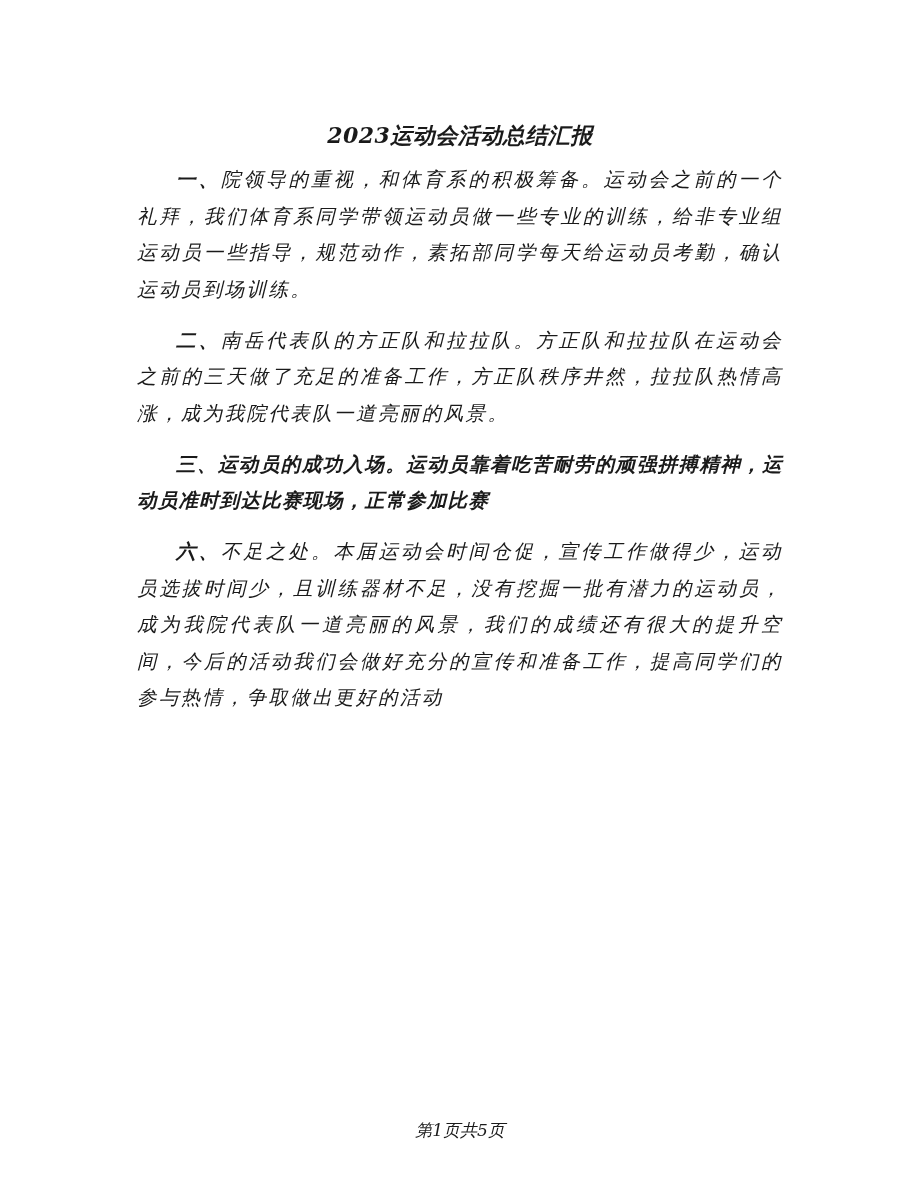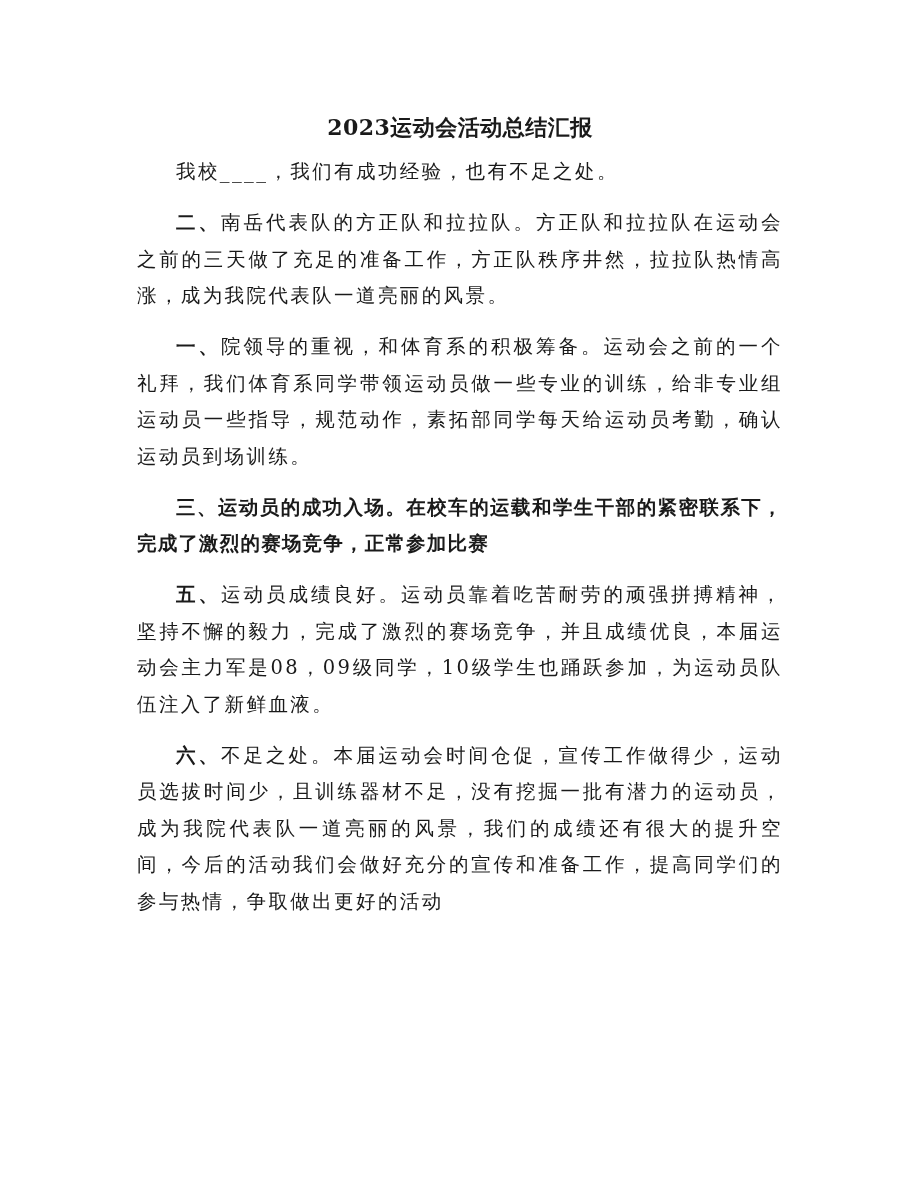--- a/index.html
+++ b/index.html
@@ -11,24 +11,25 @@
       width: 920px;
       height: 1191px;
       position: relative;
       overflow: hidden;
       font-family: "DejaVu Serif", "Liberation Serif", serif;
       color: #1a1a1a;
     }
     .page {
       position: absolute;
       left: 0;
-      top: 0;
+      top: 8px;
       width: 920px;
       height: 1113px;
       background: #ffffff;
+      font-style: italic;
     }
     .title {
       position: absolute;
       top: 112px;
       left: 0;
       width: 920px;
       text-align: center;
       font-size: 22px;
       font-weight: bold;
       letter-spacing: 0.5px;
@@ -67,27 +68,26 @@
       color: #1a1a1a;
     }
   </style>
 </head>
 <body>
 
 <div class="page">
   <div class="title">2023运动会活动总结汇报</div>
 
   <div class="body-text">
-    <p class="para">我校____，我们有成功经验，也有不足之处。</p>
+
+    <p class="para"><span class="lead">一、</span><span>院领导的重视，和体育系的积极筹备。运动会之前的一个礼拜，我们体育系同学带领运动员做一些专业的训练，给非专业组运动员一些指导，规范动作，素拓部同学每天给运动员考勤，确认运动员到场训练。</span></p>
 
     <p class="para"><span class="lead">二、</span><span>南岳代表队的方正队和拉拉队。方正队和拉拉队在运动会之前的三天做了充足的准备工作，方正队秩序井然，拉拉队热情高涨，成为我院代表队一道亮丽的风景。</span></p>
 
-    <p class="para"><span class="lead">一、</span><span>院领导的重视，和体育系的积极筹备。运动会之前的一个礼拜，我们体育系同学带领运动员做一些专业的训练，给非专业组运动员一些指导，规范动作，素拓部同学每天给运动员考勤，确认运动员到场训练。</span></p>
-
-    <p class="para bold-all"><span class="lead">三、</span><span>运动员的成功入场。在校车的运载和学生干部的紧密联系下，完成了激烈的赛场竞争，正常参加比赛</span></p>
+    <p class="para bold-all"><span class="lead">三、</span><span>运动员的成功入场。运动员靠着吃苦耐劳的顽强拼搏精神，运动员准时到达比赛现场，正常参加比赛</span></p>
 
 
-    <p class="para"><span class="lead">五、</span><span>运动员成绩良好。运动员靠着吃苦耐劳的顽强拼搏精神，坚持不懈的毅力，完成了激烈的赛场竞争，并且成绩优良，本届运动会主力军是08，09级同学，10级学生也踊跃参加，为运动员队伍注入了新鲜血液。</span></p>
 
     <p class="para"><span class="lead">六、</span><span>不足之处。本届运动会时间仓促，宣传工作做得少，运动员选拔时间少，且训练器材不足，没有挖掘一批有潜力的运动员，成为我院代表队一道亮丽的风景，我们的成绩还有很大的提升空间，今后的活动我们会做好充分的宣传和准备工作，提高同学们的参与热情，争取做出更好的活动</span></p>
   </div>
 
+  <div class="footer">第1页共5页</div>
 </div>
 
 </body></html>

